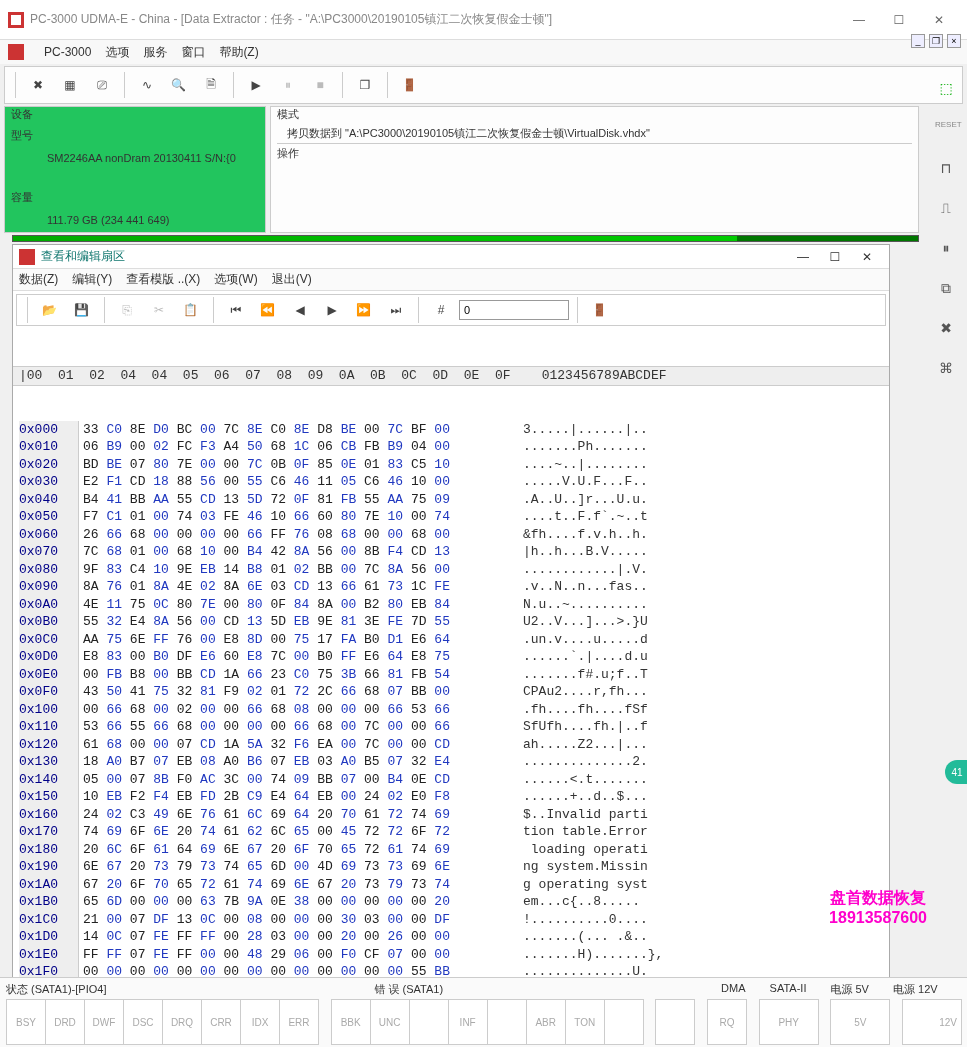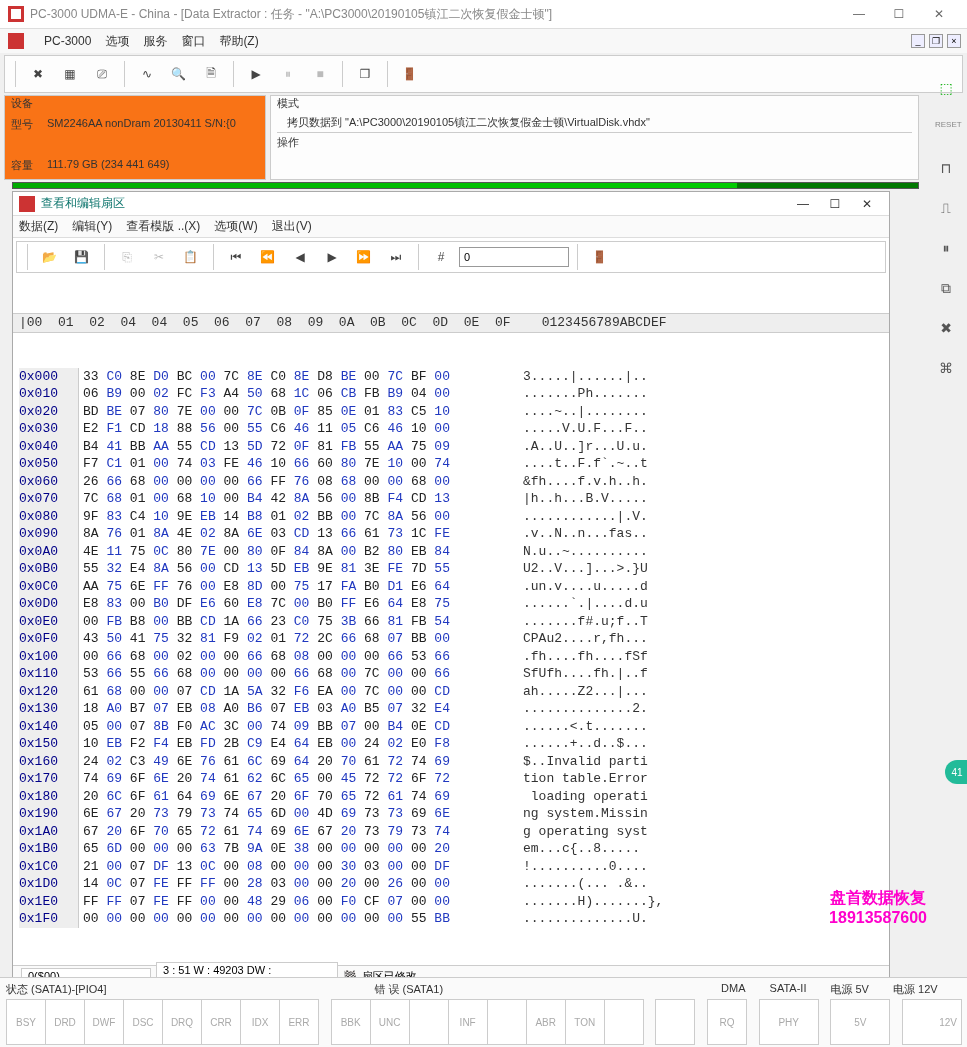--- a/index.html
+++ b/index.html
@@ -1,35 +1,35 @@
 <!DOCTYPE html>
 <html><head>
 <meta charset="utf-8">
 <style>
 * { box-sizing: border-box; margin: 0; padding: 0; }
 body { font-family: "Microsoft YaHei", Tahoma, sans-serif; font-size: 12px; background: #f0f0f0; width: 967px; height: 1047px; overflow: hidden; position: relative; }
-.titlebar { height: 29px; background: #fff; display: flex; align-items: center; padding: 0 8px; border-bottom: 1px solid #ddd; }
+.titlebar { height: 40px; background: #fff; display: flex; align-items: center; padding: 0 8px; border-bottom: 1px solid #ddd; }
 .titlebar .icon { width: 16px; height: 16px; margin-right: 6px; }
 .titlebar .title { flex: 1; color: #888; font-size: 12px; }
 .titlebar .winbtn { width: 40px; height: 30px; display: flex; align-items: center; justify-content: center; color: #666; }
 .menubar { height: 24px; background: #f8f8f8; display: flex; align-items: center; padding: 0 8px; gap: 14px; }
 .menubar .icon { width: 16px; height: 16px; margin-right: 6px; }
 .menubar-item { color: #333; cursor: default; }
 .mdi-btns { position: absolute; right: 6px; top: 34px; display: flex; gap: 4px; }
 .mdi-btns span { width: 14px; height: 14px; border: 1px solid #999; background: #eef; font-size: 9px; display: flex; align-items: center; justify-content: center; }
 .toolbar { height: 38px; border: 1px solid #ccc; margin: 2px 4px; background: #fdfdfd; display: flex; align-items: center; padding: 0 6px; gap: 4px; }
 .tb-btn { width: 28px; height: 28px; display: flex; align-items: center; justify-content: center; color: #444; }
 .tb-sep { width: 1px; height: 26px; background: #ccc; margin: 0 4px; }
 .infopanel { display: flex; margin: 2px 4px; gap: 4px; }
-.infoleft { border: 1px solid #ccc; width: 262px; padding: 2px 6px 6px 6px; position: relative; background: #f97316; }
+.infoleft { border: 1px solid #ccc; width: 262px; padding: 2px 6px 6px 6px; position: relative; background: #22c55e; }
 .inforight { border: 1px solid #ccc; flex: 1; padding: 2px 6px 6px 6px; background: #fdfdfd; }
 .grouplabel { position: relative; top: -2px; color: #333; font-size: 11px; }
 .inforow { display: flex; margin-top: 4px; }
 .infolabel { width: 36px; color: #333; font-size: 11px; }
-.infoval { color: #333; font-size: 11px; }
+.infoval { color: #333; font-size: 11px; margin-top: 24px; }
 .sidetools { position: absolute; right: 6px; top: 80px; width: 30px; display: flex; flex-direction: column; gap: 18px; align-items: center; }
 .sidetools .st { width: 22px; height: 22px; font-size: 14px; color: #555; text-align: center; }
 .progressbar { height: 7px; margin: 2px 12px; background: linear-gradient(90deg,#0a0 0%,#0c0 80%,#070 80%,#070 100%); border: 1px solid #555; }
 .hexwin { margin: 2px 4px 2px 12px; border: 1px solid #aaa; background: #fff; width: 878px; }
 .hex-title { height: 24px; background: #fff; display: flex; align-items: center; padding: 0 6px; border-bottom: 1px solid #ddd; }
 .hex-title .ht-icon { width: 16px; height: 16px; margin-right: 6px; }
 .hex-title .ht-text { flex: 1; color: #0f766e; font-size: 12px; }
 .hex-title .winbtn2 { width: 32px; height: 22px; display: flex; align-items: center; justify-content: center; color: #333; }
 .hex-menu { height: 22px; display: flex; align-items: center; padding: 0 6px; gap: 14px; background: #fafafa; border-bottom: 1px solid #ddd; }
 .hex-toolbar { height: 32px; border: 1px solid #ccc; margin: 3px; display: flex; align-items: center; padding: 0 6px; gap: 4px; }

